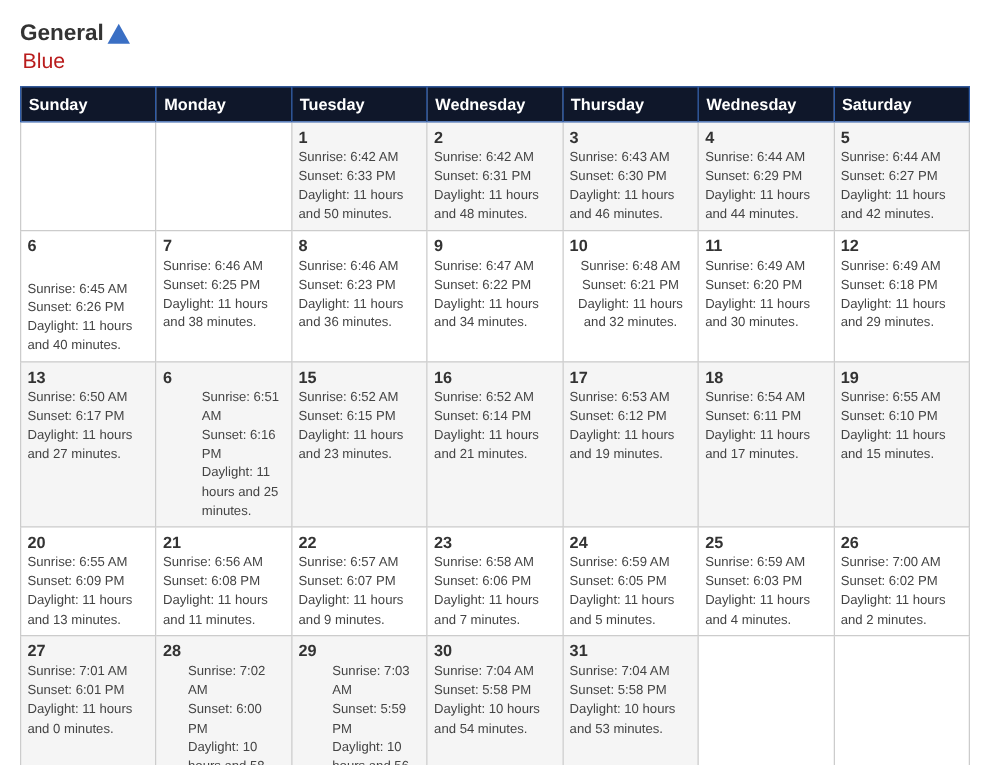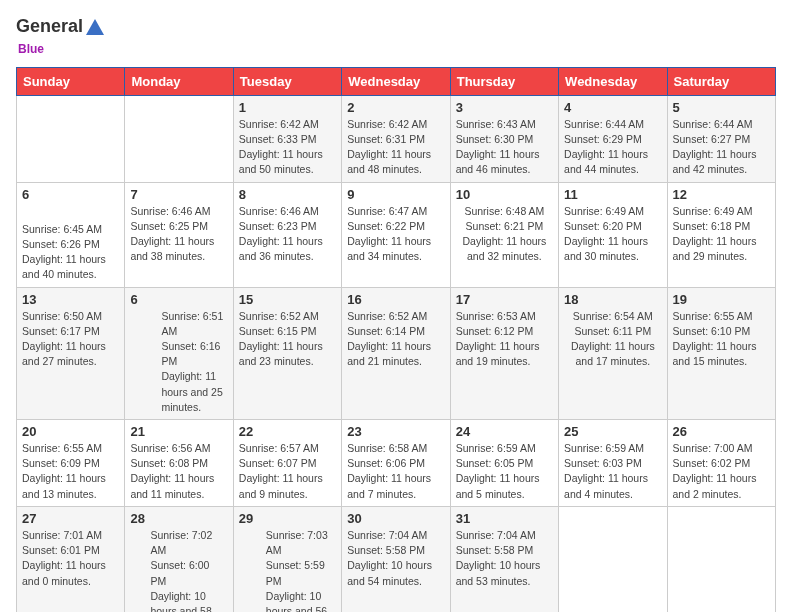--- a/index.html
+++ b/index.html
@@ -31,21 +31,21 @@
     .calendar-subtitle {
       font-size: 14px;
       color: #555;
     }
     table {
       width: 100%;
       border-collapse: collapse;
       table-layout: fixed;
     }
     thead tr th {
-      background-color: #ef4444;
+      background-color: #0f172a;
       color: #fff;
       text-align: left;
       padding: 6px 6px;
       font-size: 13px;
       font-weight: bold;
       border: 1px solid #2d5ba8;
     }
     tbody tr td {
       vertical-align: top;
       border: 1px solid #ccc;
@@ -76,21 +76,21 @@
   </style>
 </head>
 <body>
 
 <div class="header">
   <div class="logo">
     <div>
       <span style="font-size:18px;font-weight:bold;color:#333;">General</span><svg width="22" height="22" viewBox="0 0 22 22" style="vertical-align:middle;margin:0 1px;">
           <polygon points="11,2 20,18 2,18" fill="#3a6fc4"></polygon>
         </svg><br>
-      <span style="font-size:12px;font-weight:bold;color:#a21caf;margin-left:2px;">Blue</span>
+      <span style="font-size:17px;font-weight:normal;color:#b91c1c;margin-left:2px;">Blue</span>
     </div>
   </div>
   <div class="title-block">
     <div class="calendar-title"></div>
     <div class="calendar-subtitle"></div>
   </div>
 </div>
 
 <table>
   <thead>
@@ -209,21 +209,21 @@
 Daylight: 11 hours and 21 minutes.</div>
         </td>
         <td>
           <span class="day-number">17</span>
           <div class="day-info" style="white-space: pre-line;">Sunrise: 6:53 AM
 Sunset: 6:12 PM
 Daylight: 11 hours and 19 minutes.</div>
         </td>
         <td>
           <span class="day-number">18</span>
-          <div class="day-info" style="white-space: pre-line; text-align: center;">Sunrise: 6:54 AM
+          <div class="day-info" style="white-space: pre-line;">Sunrise: 6:54 AM
 Sunset: 6:11 PM
 Daylight: 11 hours and 17 minutes.</div>
         </td>
         <td>
           <span class="day-number">19</span>
           <div class="day-info" style="white-space: pre-line;">Sunrise: 6:55 AM
 Sunset: 6:10 PM
 Daylight: 11 hours and 15 minutes.</div>
         </td>
       </tr>

